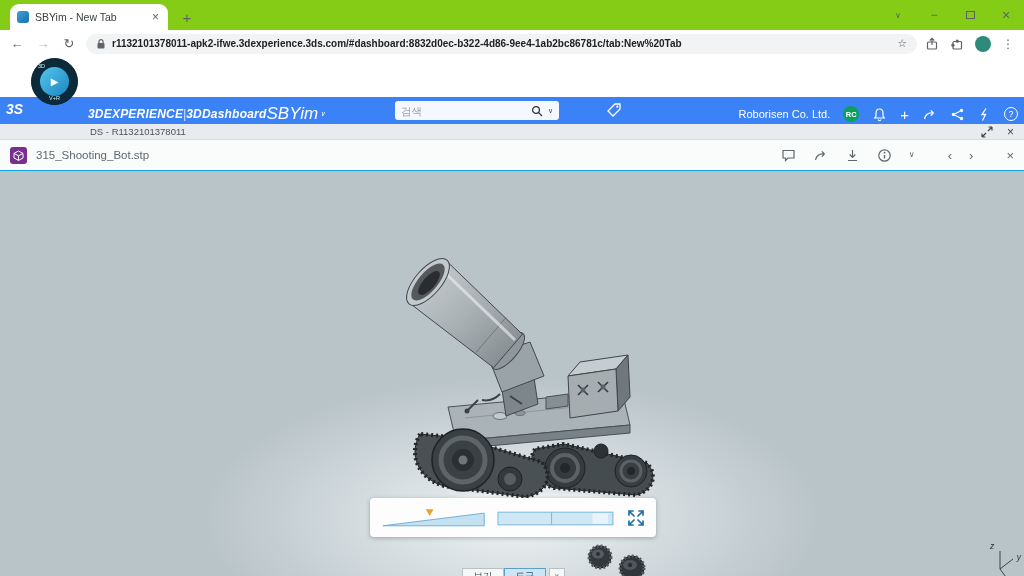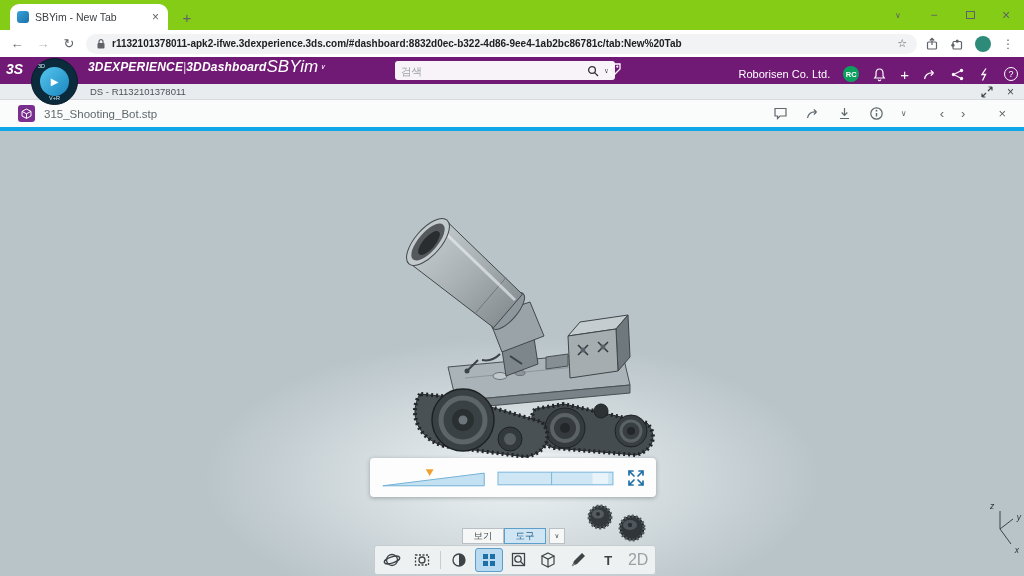--- a/index.html
+++ b/index.html
@@ -24,35 +24,35 @@
   .nav-btn.disabled { color:#b6babd; }
   .url-pill { flex:1; height:20px; background:#f1f3f4; border-radius:11px; display:flex; align-items:center;
               padding:0 10px; gap:6px; min-width:0; }
   .url-text { font-size:10px; color:#202124; white-space:nowrap; overflow:hidden; flex:1;font-weight:bold; }
   .pill-star { font-size:11px; color:#5f6368; }
   .br-icons { display:flex; align-items:center; gap:11px; padding-right:2px; }
   .avatar-br { width:16px; height:16px; border-radius:50%; background:#2e8b7a; }
   .kebab { font-size:12px; color:#5f6368; }
 
   
-  .dx-header { height:27px; background:#701a75; position:relative; display:flex; align-items:flex-start;
-               color:#fff; padding-left:88px; }
+  .dx-header { height:27px; background:#3b82f6; position:relative; display:flex; align-items:flex-end;
+               color:#fff; padding-left:88px;margin-top:40px; }
   .dx-logo { position:absolute; left:6px; top:4px; font-size:14px; font-weight:bold; font-style:italic; color:#fff; }
   .brand { display:flex; align-items:center; font-size:12px;font-style:italic; }
   .b-bold { font-weight:bold; letter-spacing:.2px; }
   .b-sep { opacity:.8; }
   .b-ws { font-size:17px; }
   .b-chev { font-size:7px; margin-left:2px; }
   .compass { position:absolute; left:31px; top:58px; width:47px; height:47px; border-radius:50%;
              background:#0b2b3d; border:1px solid #071c29; z-index:6; display:flex; align-items:center; justify-content:center; }
   .compass-inner { width:29px; height:29px; border-radius:50%; background:linear-gradient(135deg,#55c6ee,#1b86c0);
                    display:flex; align-items:center; justify-content:center; color:#fff; font-size:10px; }
   .compass-3d { position:absolute; top:4px; left:6px; font-size:5.5px; color:#cfe9f5; }
   .compass-vr { position:absolute; bottom:3px; left:50%; transform:translateX(-50%); font-size:5.5px; color:#cfe9f5; }
-  .dx-search { position:absolute; left:395px; top:4px; width:220px; height:19px; background:rgba(255,255,255,.95);
+  .dx-search { position:absolute; left:395px; top:4px; width:164px; height:19px; background:rgba(255,255,255,.95);
                border-radius:3px; display:flex; align-items:center; padding:0 6px; gap:5px; }
   .search-input { flex:1; border:none; outline:none; background:transparent; font-size:10.5px; color:#333; min-width:0; }
   .search-input::placeholder { color:#9aa0a4; }
   .dx-search .s-chev { font-size:7px; color:#444; }
   .tag-wrap { position:absolute; left:606px; top:5px; }
   .dx-right { position:absolute; right:6px; top:0; height:34px; display:flex; align-items:center; gap:13px; }
   .company { font-size:11px; white-space:nowrap; }
   .avatar-rc { width:16px; height:16px; border-radius:50%; background:#0ca05f; color:#fff; font-size:7.5px;
                font-weight:bold; display:flex; align-items:center; justify-content:center; }
   .hicon { display:flex; align-items:center; }
@@ -61,22 +61,22 @@
             display:flex; align-items:center; justify-content:center; }
 
   
   .subheader { height:16px; background:#e9ecee; border-bottom:1px solid #d7dbde; display:flex; align-items:center;
                font-size:9.5px; color:#4a5256; padding:0 10px; }
   .sub-title { margin-left:80px; }
   .sub-icons { margin-left:auto; display:flex; align-items:center; gap:14px; color:#3f474b; }
   .sub-close { font-size:12px; }
 
   
-  .docbar { height:31px; background:#fafbfb; border-bottom:4px solid #0ea5e9; display:flex; align-items:center;
-            padding:0 18px; gap:9px; }
+  .docbar { height:31px; background:#fafbfb; border-bottom:1px solid #0ea5e9; display:flex; align-items:center;
+            padding:0 10px; gap:9px; }
   .doc-icon { width:17px; height:17px; border-radius:3px; background:#7a2f8f; display:flex; align-items:center; justify-content:center; flex:none; }
   .doc-title { font-size:11.5px; color:#60696d; }
   .doc-icons { margin-left:auto; display:flex; align-items:center; gap:17px; color:#5f686c; }
   .doc-icons .glyph { font-size:13px; line-height:1; }
   .gap-l { margin-left:16px; }
 
   
   .viewer { position:relative; height:445px; overflow:hidden;
             background: radial-gradient(ellipse 440px 200px at 50% 78%, rgba(240,245,246,.95), rgba(185,196,201,0) 70%), #b9c4c9; }
   .model-svg { position:absolute; left:350px; top:33px; }

